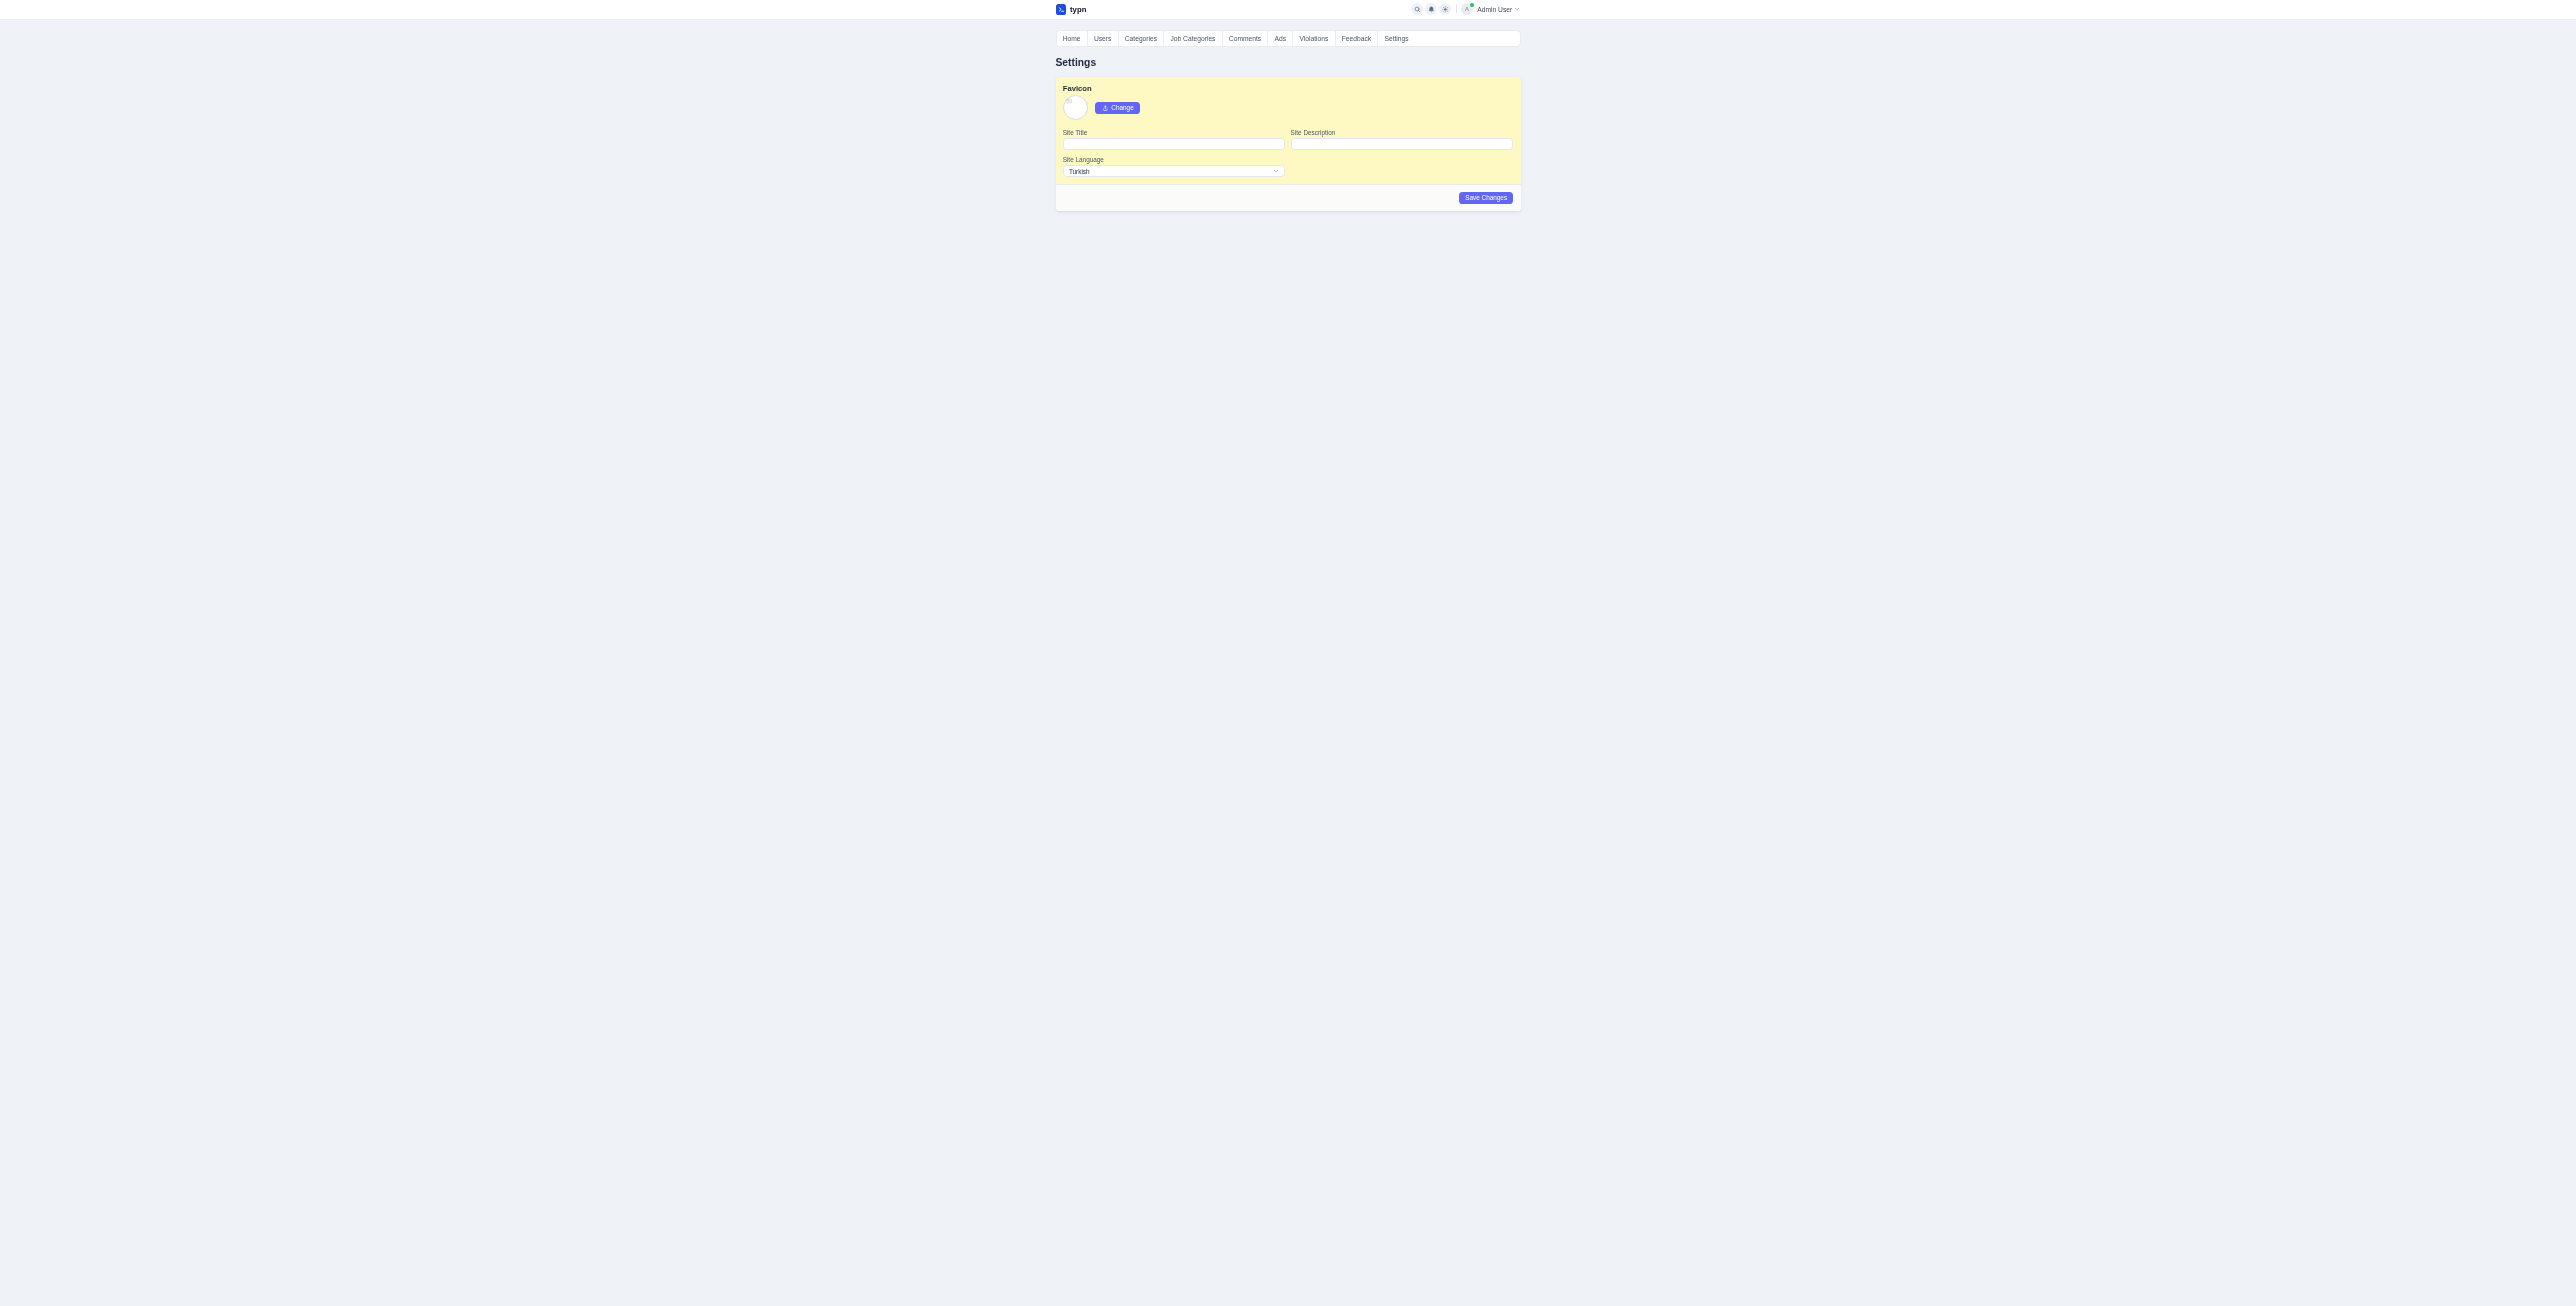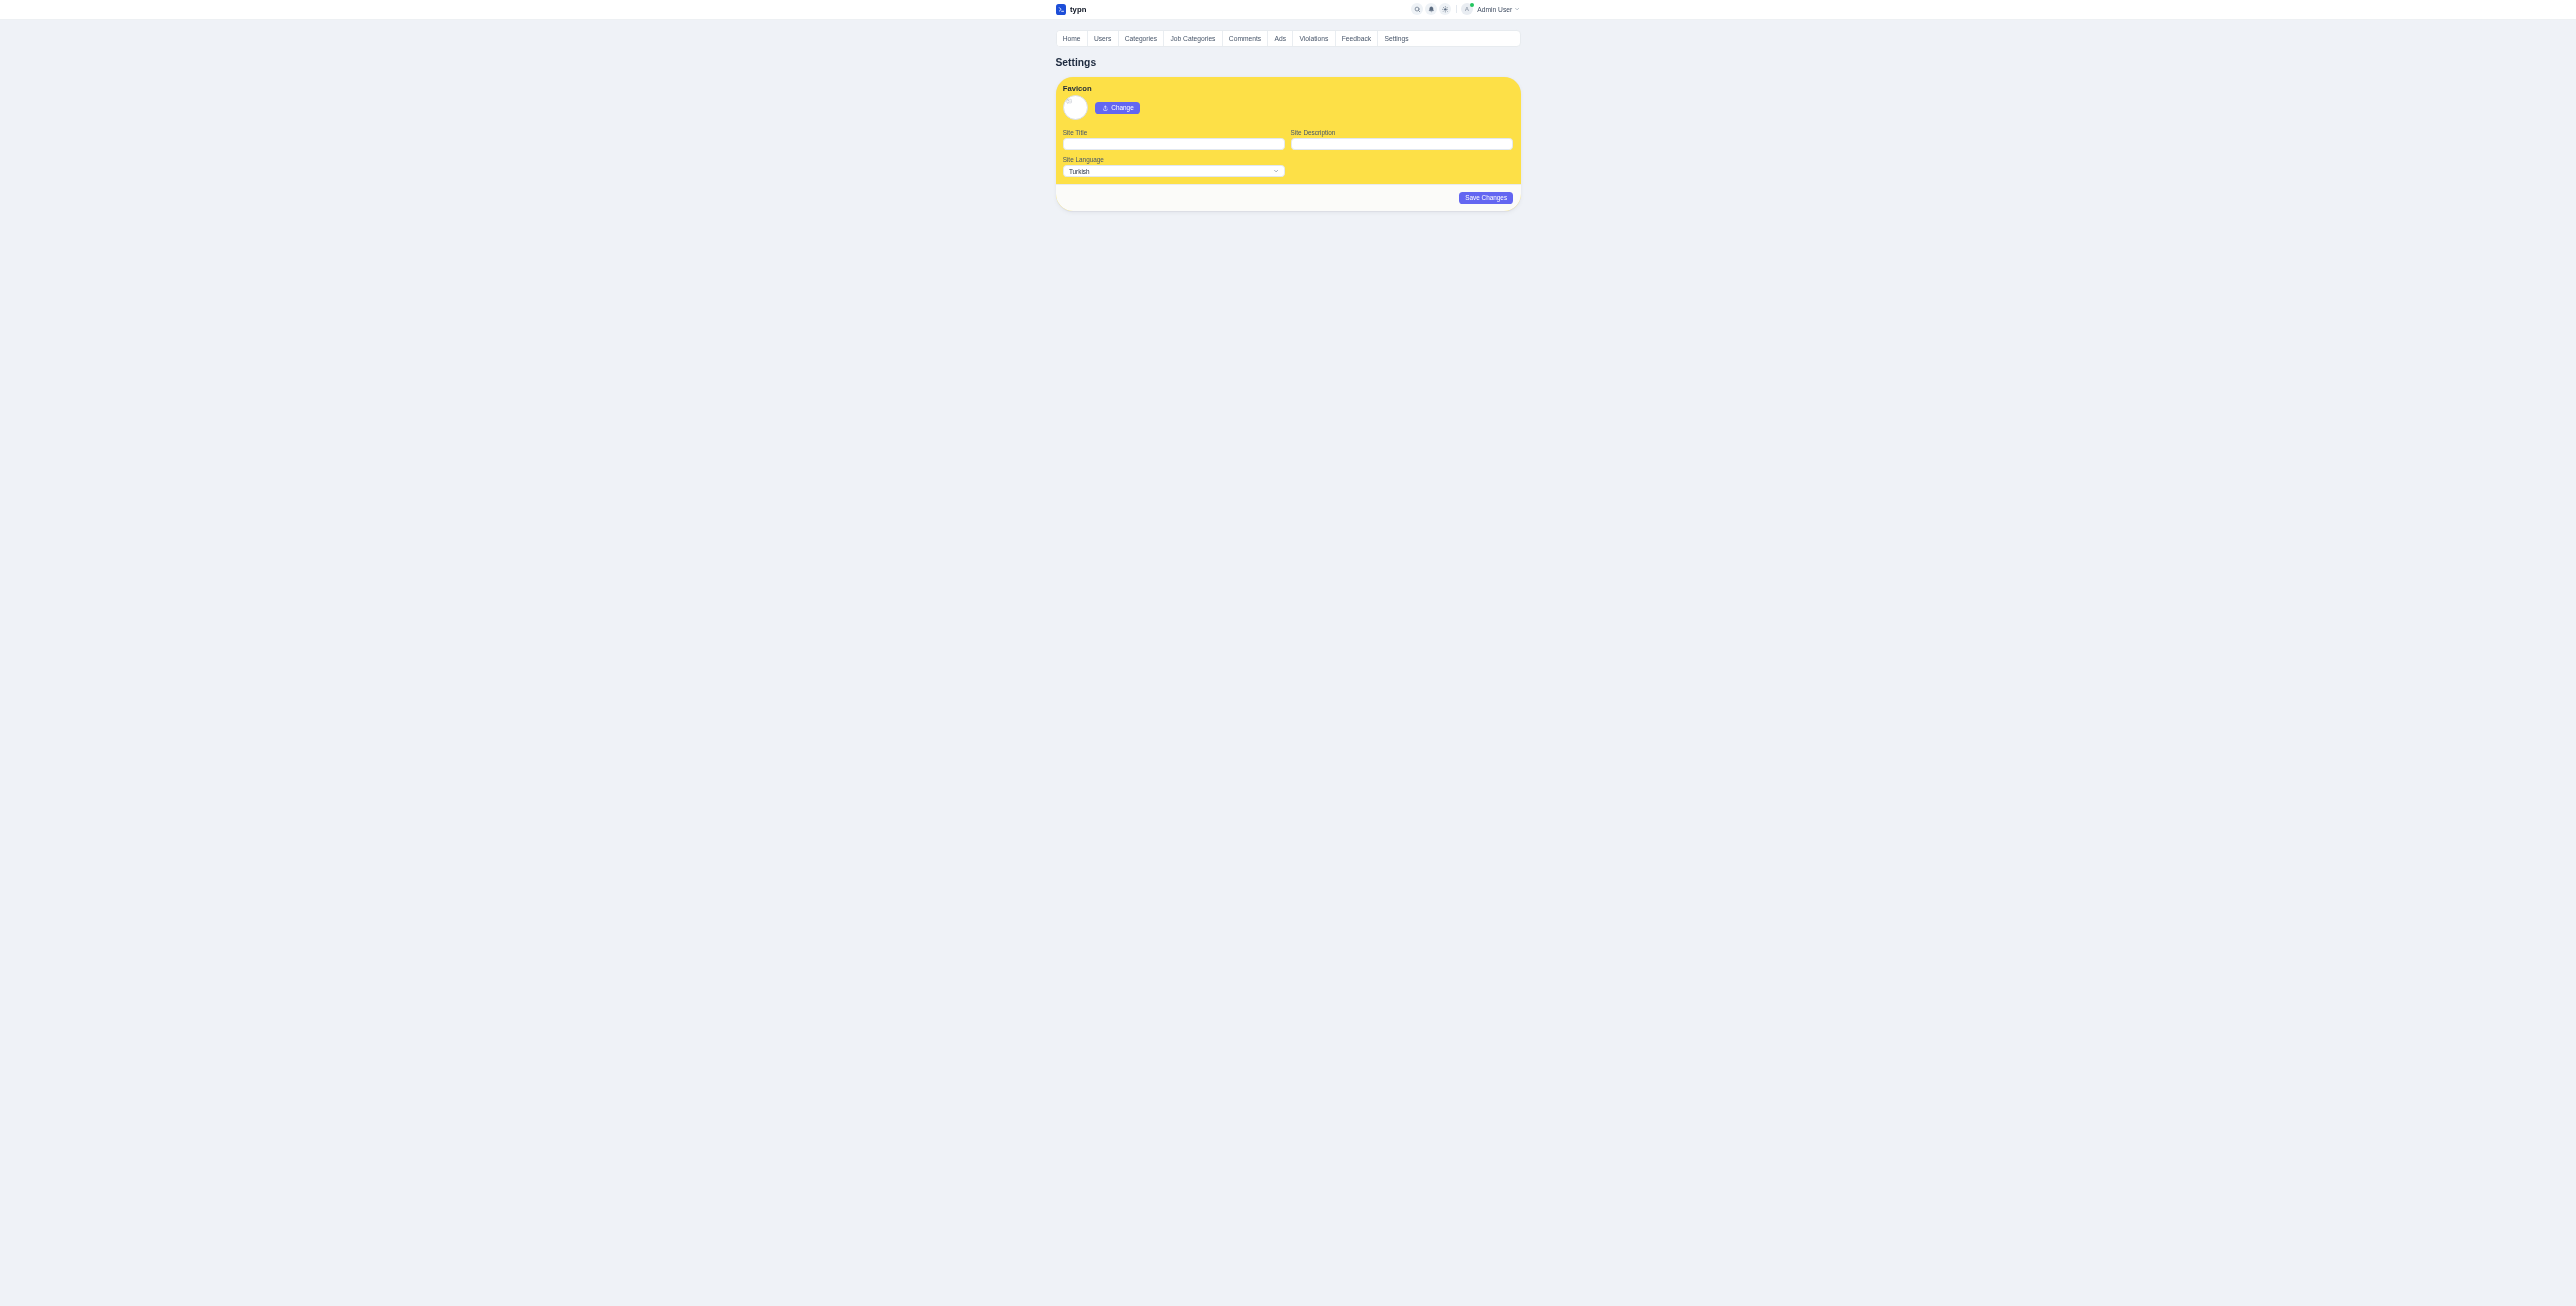--- a/index.html
+++ b/index.html
@@ -38,21 +38,21 @@
   .nav { margin-top:10.8px; background:#fff; border:0.5px solid #e7ebef; border-radius:4.1px;
          display:flex; overflow:hidden; }
   .nav-item { padding:3.6px 6.2px; font-size:6.7px; color:#475569; text-decoration:none;
               border-right:0.5px solid #e9edf1; white-space:nowrap; cursor:pointer; background:#fff; }
   .nav-item:last-of-type { border-right:none; }
 
   
   .page-title { margin-top:10.3px; font-size:10.3px; font-weight:800; color:#1d2a3e; }
 
   
-  .card { margin-top:9.3px; background:#fde047; border-radius:17px; overflow:hidden;
+  .card { margin-top:9.3px; background:#fef9c3; border-radius:3px; overflow:hidden;
           box-shadow:0 0.5px 1px rgba(16,24,40,.05), 0 1.5px 4.1px rgba(16,24,40,.05); }
   .card-body { padding:7.2px; }
   .section-title { font-size:7.7px; font-weight:700; color:#1e293b; }
   .favicon-row { display:flex; align-items:center; gap:7.7px; margin-top:2.1px; }
   .favicon-preview { width:25px; height:25px; border-radius:50%; border:0.5px solid #d9dde2;
                      background:#fff; position:relative; flex:0 0 auto; }
   .broken-icon { position:absolute; top:1.5px; left:2.1px; display:flex; }
   .btn { display:inline-flex; align-items:center; justify-content:center; gap:3.1px;
          background:#6366f1; color:#fff; border:none; border-radius:3.6px;
          font-size:6.4px; font-weight:500; height:12px; padding:0 6.2px; cursor:pointer;

